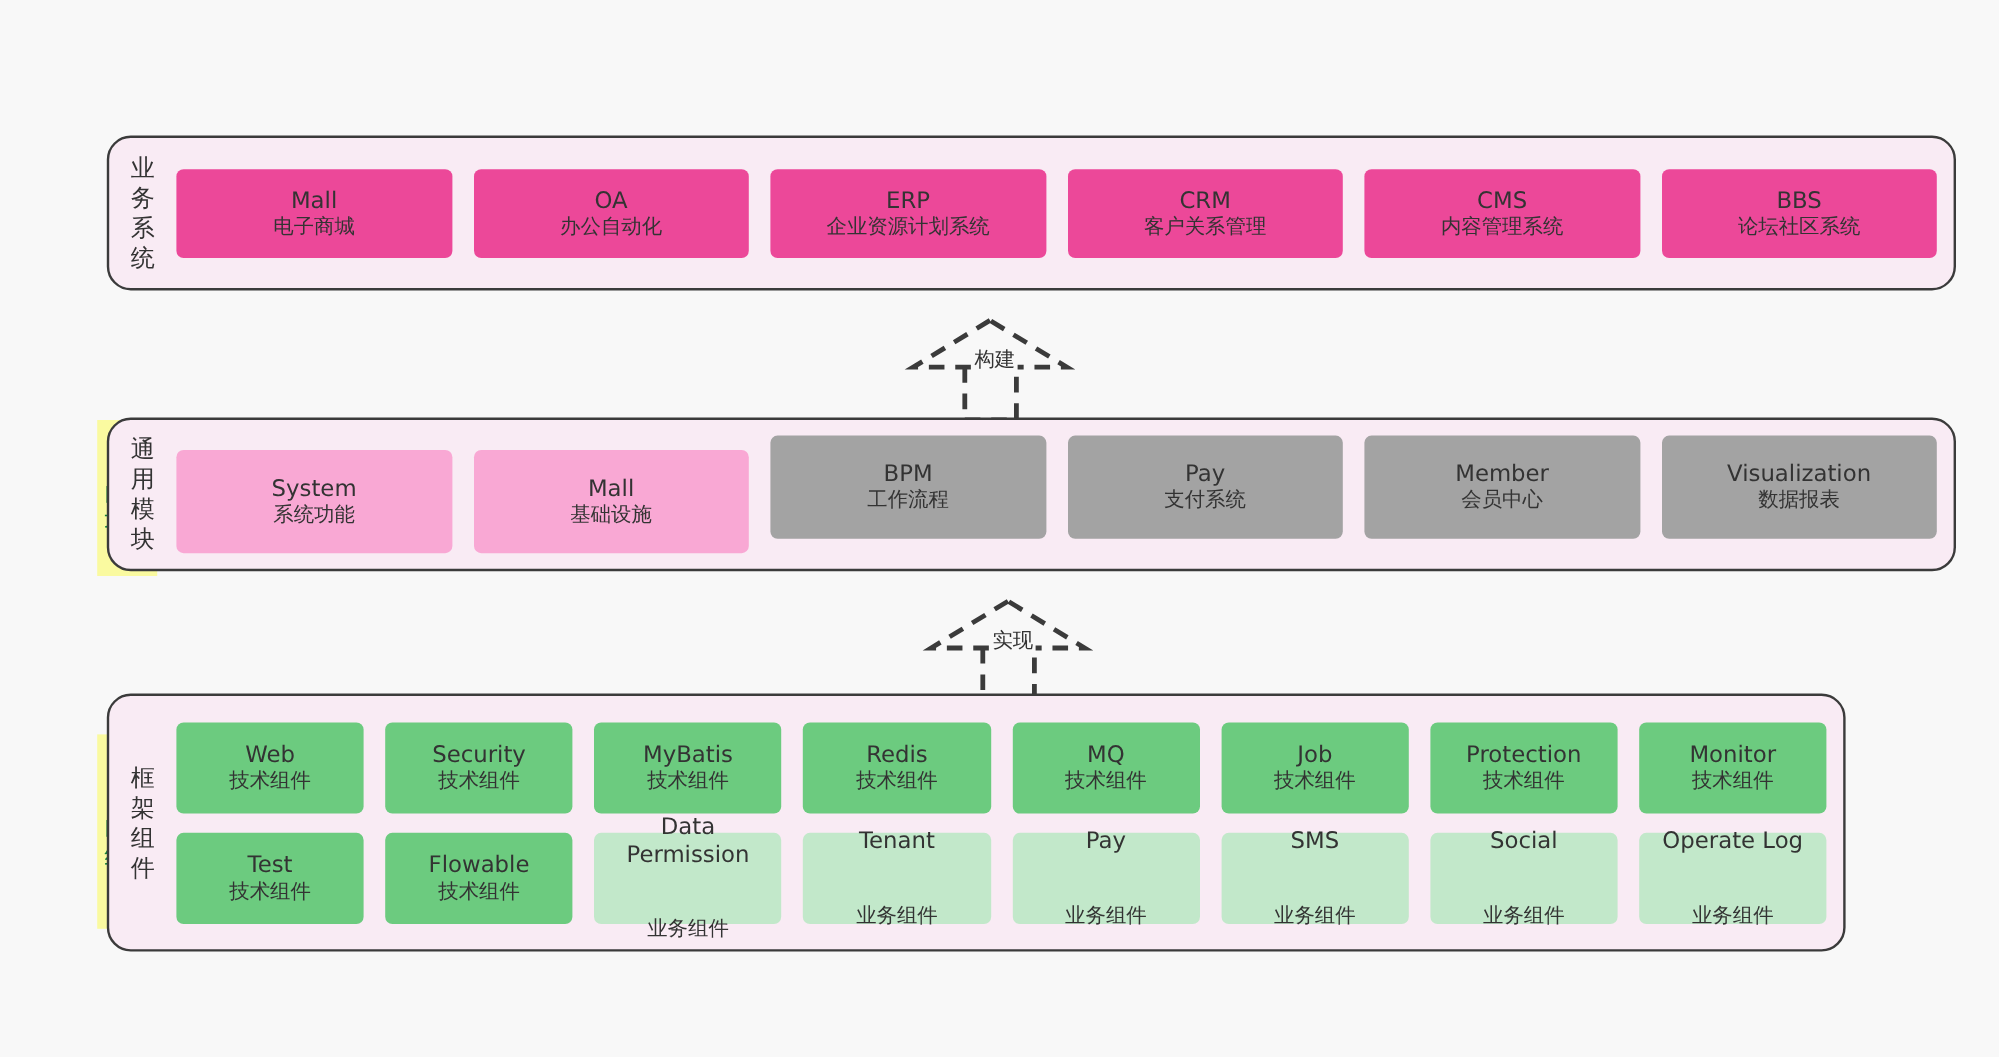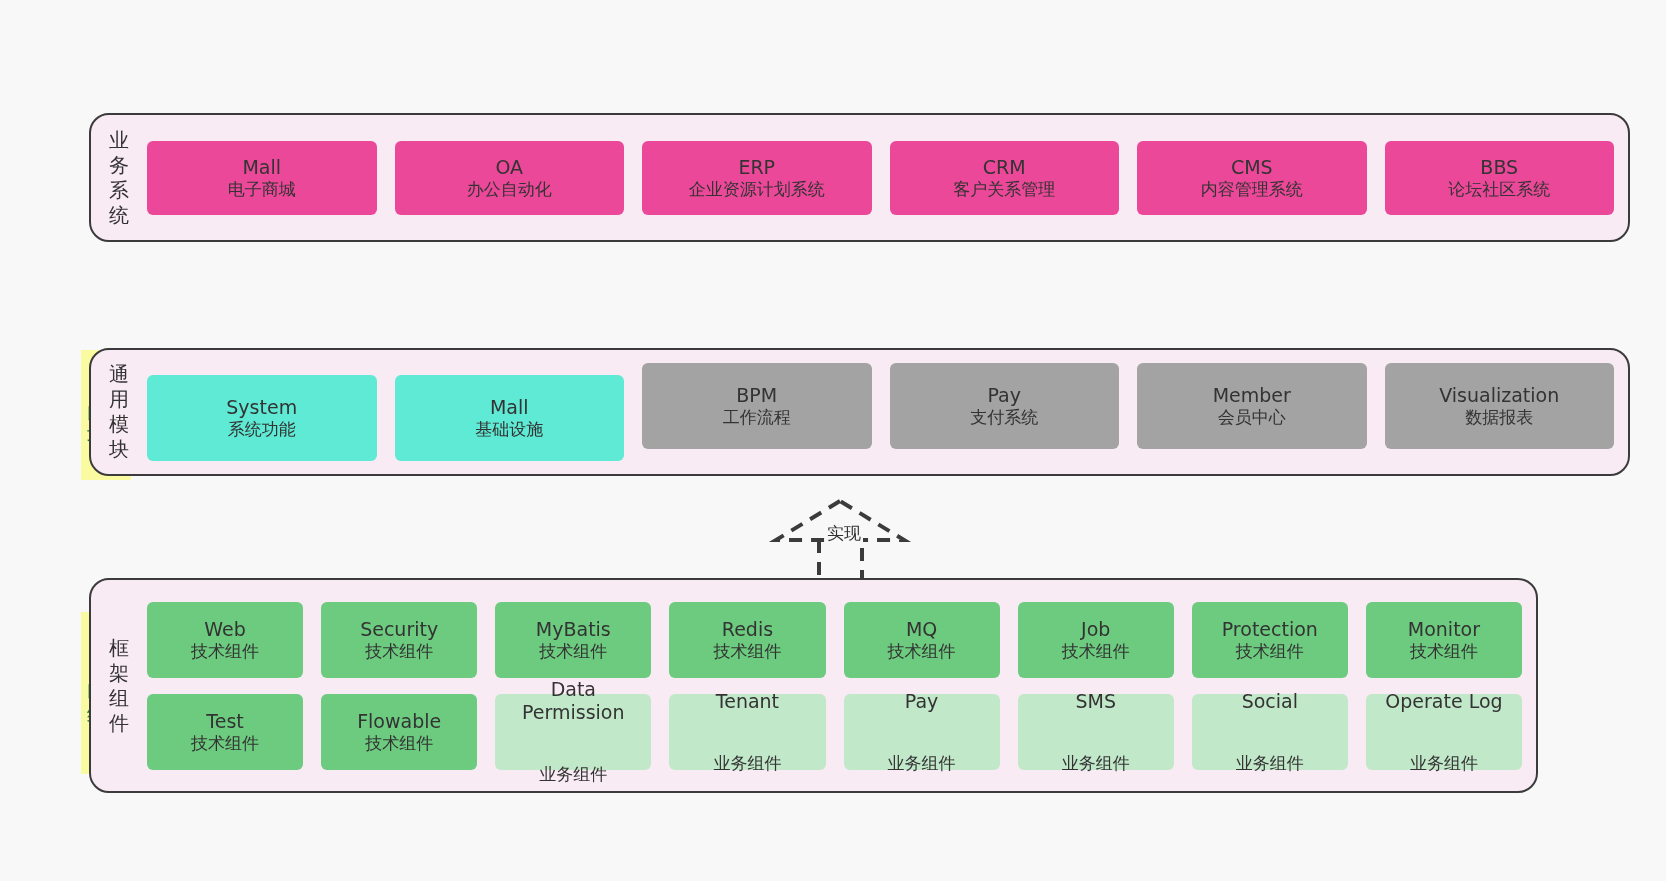--- a/index.html
+++ b/index.html
@@ -79,21 +79,21 @@
   }
   .card .en {
     font-size: 19px;
     white-space: normal;
   }
   .card .cn {
     font-size: 17px;
   }
 
   .card.blue        { background: #ec4899; }
-  .card.red         { background: #5eead4; margin-top: 12px; }
+  .card.red         { background: #f9a8d4; margin-top: 12px; }
   .card.pink        { background: #a3a3a3; }
   .card.green       { background: #6ccb7f; justify-content: center; }
   .card.lightgreen  { background: #c2e8ca; gap: 40px; }
 
   .h-biz   { height: 74px; }
   .h-mod   { height: 86px; }
   .h-comp  { height: 76px; }
 
   
   .note {
@@ -170,20 +170,27 @@
           <span class="cn">内容管理系统</span>
         </div>
         <div class="card blue h-biz">
           <span class="en">BBS</span>
           <span class="cn">论坛社区系统</span>
         </div>
       </div>
     </div>
   </div>
 
+  <div class="arrow" id="connector-build" style="left:752px; top:258px;">
+    <svg width="150" height="95" viewBox="0 0 150 95">
+      <path d="M73 9 L9 48 L137 48 Z" fill="none" stroke="#3b3b3b" stroke-width="4" stroke-dasharray="13,9" stroke-linecap="butt"></path>
+      <path d="M52 48 L52 92 L95 92 L95 48" fill="none" stroke="#3b3b3b" stroke-width="4" stroke-dasharray="13,9" stroke-linecap="butt"></path>
+    </svg>
+    <span class="arrow-label" style="left:58px; top:30px;">构建</span>
+  </div>
 
   <div class="note" id="note-builtin-features" style="left:37px; top:350px; height:130px;">
     <span class="fold"></span>
     <span>内置功能</span>
   </div>
 
   <div class="layer" id="layer-common-modules" style="left:89px; top:348px; width:1541px; height:128px;">
     <div class="layer-title">通用模块</div>
     <div class="layer-body">
       <div class="row">

